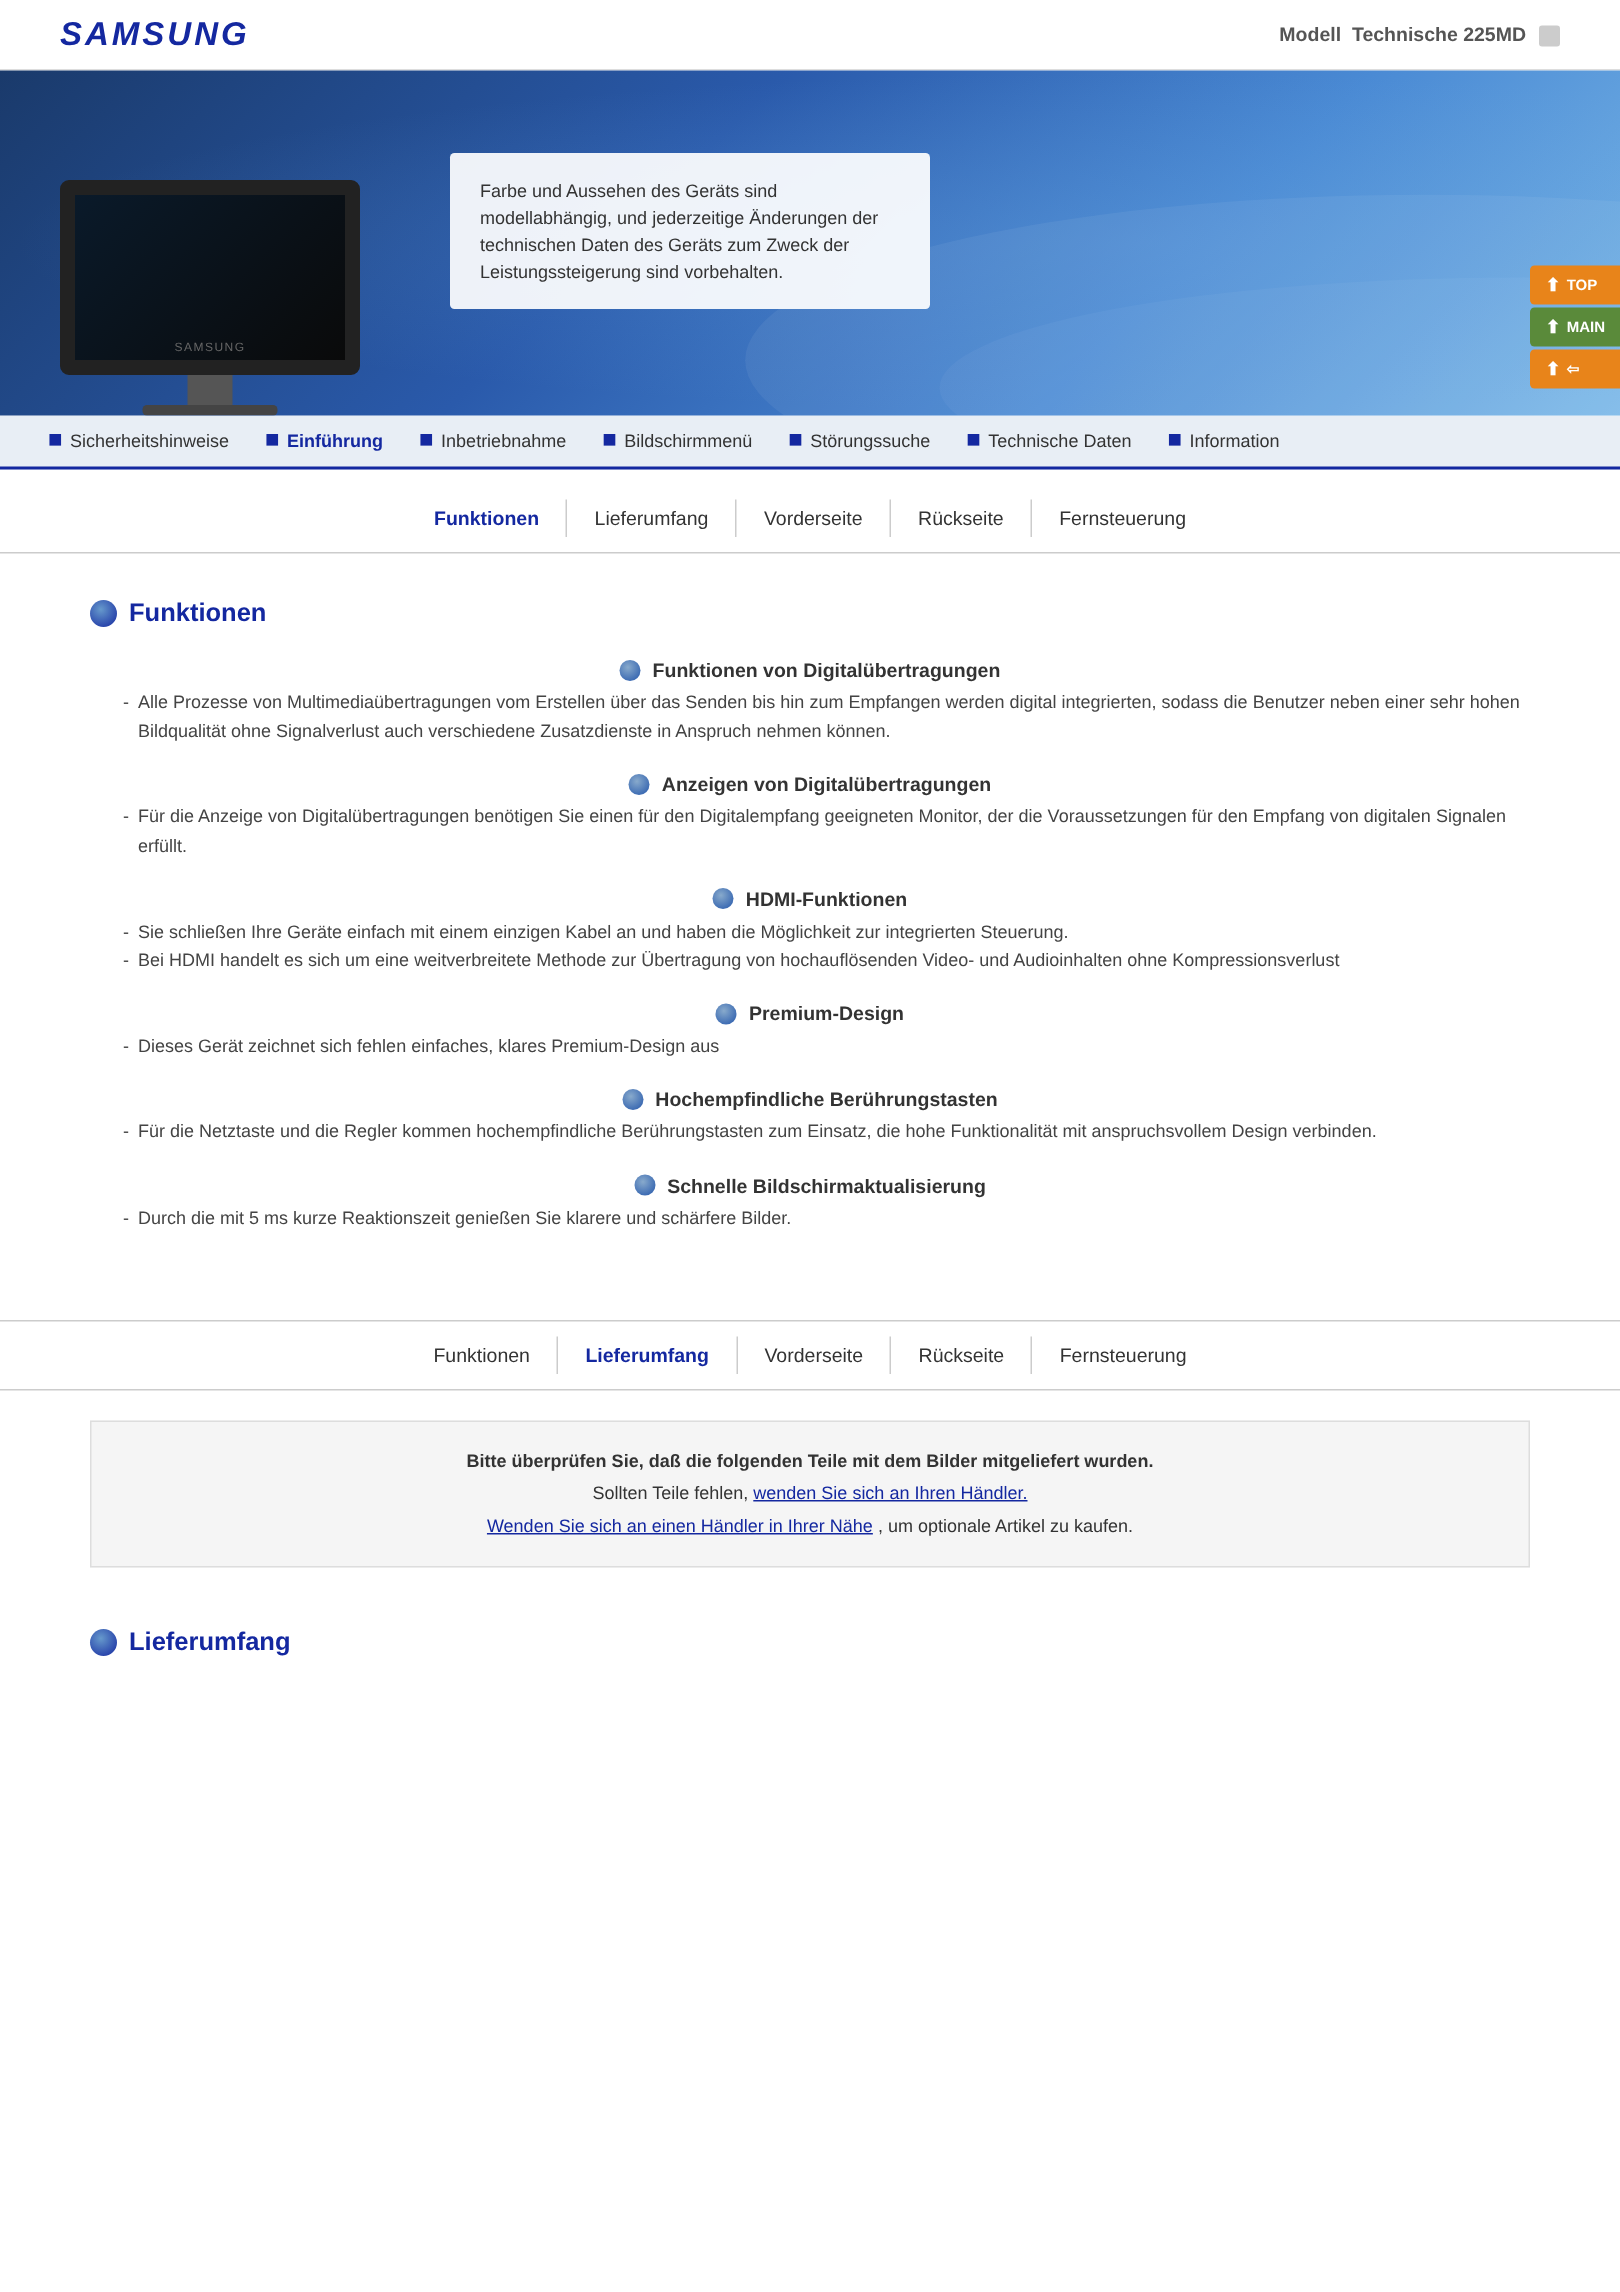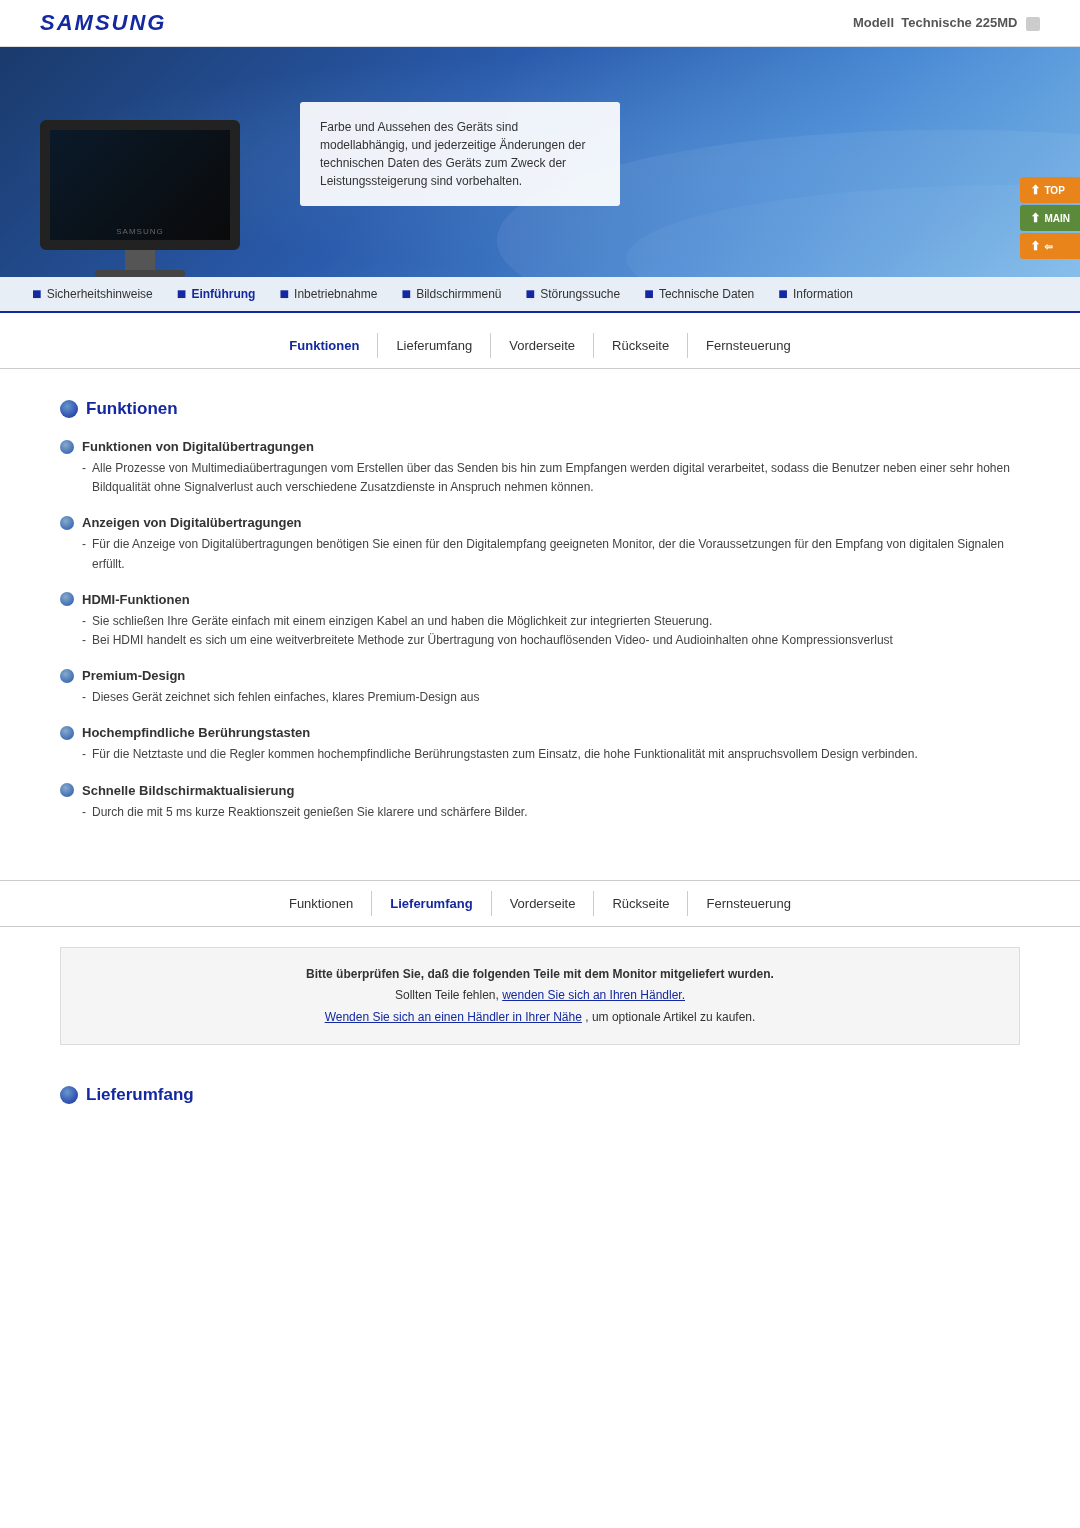--- a/index.html
+++ b/index.html
@@ -39,21 +39,21 @@
 
     
     .content { padding: 20px 60px; }
 
     
     .section-title { display: flex; align-items: center; gap: 8px; font-size: 17px; font-weight: bold; color: #1428a0; margin-bottom: 20px; }
     .section-icon { width: 18px; height: 18px; background: radial-gradient(circle at 40% 35%, #6699cc, #1428a0); border-radius: 50%; display: inline-block; }
 
     
     .feature-item { margin-bottom: 18px; }
-    .feature-title { display: flex; align-items: center; gap: 8px; font-size: 13px; font-weight: bold; color: #333; margin-bottom: 5px; }
+    .feature-title { display: flex; align-items: center; gap: 8px; font-size: 13px; font-weight: bold; color: #333; margin-bottom: 5px; justify-content: center; }
     .feature-icon { width: 14px; height: 14px; background: radial-gradient(circle at 40% 35%, #88aacc, #2255aa); border-radius: 50%; display: inline-block; flex-shrink: 0; }
     .feature-text { margin-left: 22px; font-size: 12px; color: #444; line-height: 1.6; }
     .feature-text p { padding-left: 10px; position: relative; }
     .feature-text p::before { content: "-"; position: absolute; left: 0; }
 
     
     .bottom-sub-nav { display: flex; justify-content: center; align-items: center; padding: 10px 0; border-top: 1px solid #ccc; border-bottom: 1px solid #ccc; gap: 0; margin: 20px 0; }
 
     
     .info-box { background: #f5f5f5; border: 1px solid #ddd; padding: 16px; text-align: center; margin: 20px 0; font-size: 12px; line-height: 1.8; }
@@ -156,21 +156,21 @@
     <span class="section-icon"></span>
     <span>Funktionen</span>
   </div>
   <div id="features-list">
       <div class="feature-item">
         <div class="feature-title">
           <span class="feature-icon"></span>
           <strong>Funktionen von Digitalübertragungen</strong>
         </div>
         <div class="feature-text">
-          <p>Alle Prozesse von Multimediaübertragungen vom Erstellen über das Senden bis hin zum Empfangen werden digital verarbeitet, sodass die Benutzer neben einer sehr hohen Bildqualität ohne Signalverlust auch verschiedene Zusatzdienste in Anspruch nehmen können.</p>
+          <p>Alle Prozesse von Multimediaübertragungen vom Erstellen über das Senden bis hin zum Empfangen werden digital integrierten, sodass die Benutzer neben einer sehr hohen Bildqualität ohne Signalverlust auch verschiedene Zusatzdienste in Anspruch nehmen können.</p>
         </div>
       </div>
       <div class="feature-item">
         <div class="feature-title">
           <span class="feature-icon"></span>
           <strong>Anzeigen von Digitalübertragungen</strong>
         </div>
         <div class="feature-text">
           <p>Für die Anzeige von Digitalübertragungen benötigen Sie einen für den Digitalempfang geeigneten Monitor, der die Voraussetzungen für den Empfang von digitalen Signalen erfüllt.</p>
         </div>
@@ -218,21 +218,21 @@
 <div class="bottom-sub-nav" id="bottom-sub-nav">
     <div class="sub-nav-item">Funktionen</div>
     <div class="sub-nav-item active">Lieferumfang</div>
     <div class="sub-nav-item">Vorderseite</div>
     <div class="sub-nav-item">Rückseite</div>
     <div class="sub-nav-item">Fernsteuerung</div>
   </div>
 
 <div style="padding: 0 60px;">
   <div class="info-box">
-    <div style="font-weight:bold;">Bitte überprüfen Sie, daß die folgenden Teile mit dem Monitor mitgeliefert wurden.</div>
+    <div style="font-weight:bold;">Bitte überprüfen Sie, daß die folgenden Teile mit dem Bilder mitgeliefert wurden.</div>
     <div>
       <span>Sollten Teile fehlen,</span>
       <span class="info-link">wenden Sie sich an Ihren Händler.</span>
     </div>
     <div>
       <span class="info-link">Wenden Sie sich an einen Händler in Ihrer Nähe</span>
       <span>, um optionale Artikel zu kaufen.</span>
     </div>
   </div>
 </div>

